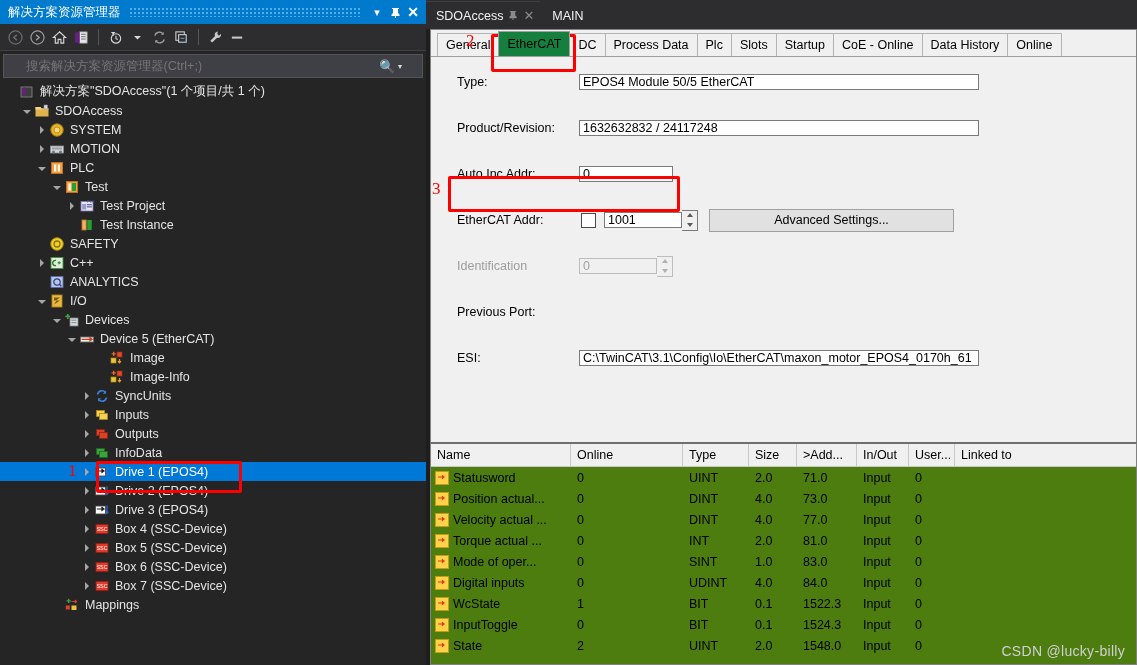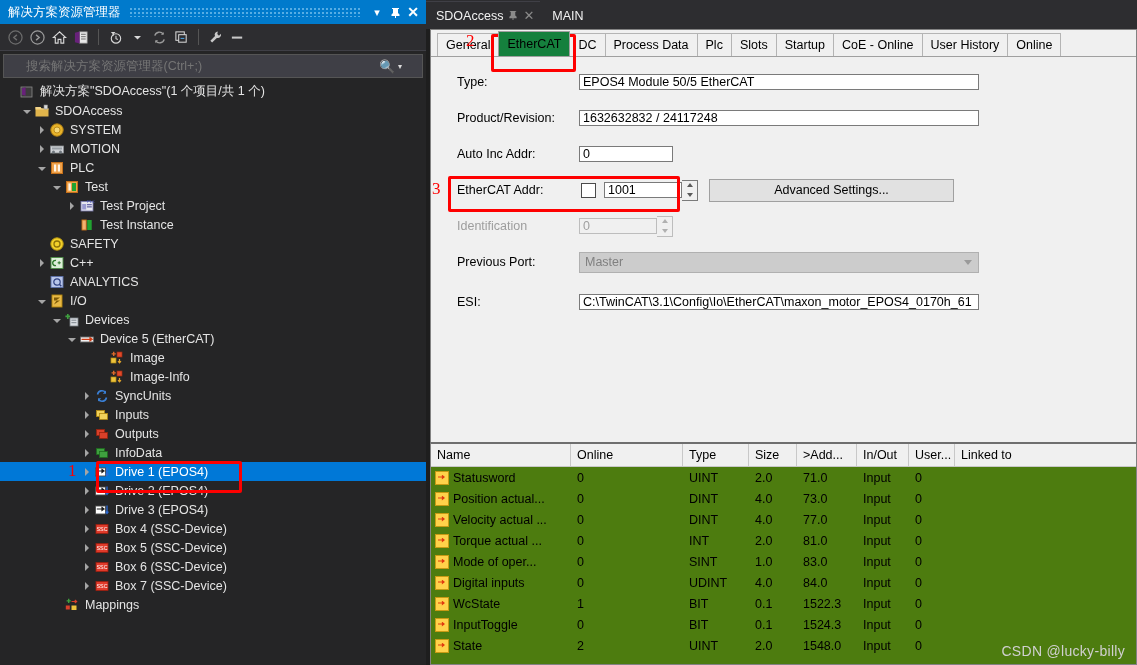--- a/index.html
+++ b/index.html
@@ -76,21 +76,21 @@
     flex:none;height:412px;position:relative;display:flex;flex-direction:column;
   }
   .tabstrip{height:26px;background:#f0f0f0;display:flex;align-items:flex-end;
     padding-left:6px;border-bottom:1px solid #a0a0a0;flex:none;}
   .ptab{height:22px;padding:0 8px;display:flex;align-items:center;
     font-size:12.5px;color:#000;background:#f0f0f0;border:1px solid #b4b4b4;border-bottom:none;
     margin-right:-1px;}
   .ptab.active{background:#15803d;height:24px;border-color:#a0a0a0;position:relative;z-index:2;}
 
   .form{flex:1;background:#f0f0f0;padding:14px 0 0 0;position:relative;}
-  .frow{display:flex;align-items:center;height:22px;margin-bottom:14px;padding-left:26px;}
+  .frow{display:flex;align-items:center;height:22px;margin-bottom:24px;padding-left:26px;}
   .flabel{width:122px;font-size:12.5px;color:#000;flex:none;}
   .flabel.dim{color:#9d9d9d;}
   .fin{
     height:16px;background:#fff;border:1px solid #7a7a7a;
     font-size:12.5px;color:#000;display:flex;align-items:center;padding:0 3px;
     box-sizing:border-box;
   }
   .fin.wide{width:400px;}
   .fin.small{width:78px;}
   .spin{width:16px;height:21px;border:1px solid #7a7a7a;border-left:none;background:#f0f0f0;
@@ -556,21 +556,21 @@
             <div class="ptab">
               <span>Slots</span>
             </div>
             <div class="ptab">
               <span>Startup</span>
             </div>
             <div class="ptab">
               <span>CoE - Online</span>
             </div>
             <div class="ptab">
-              <span>User History</span>
+              <span>Data History</span>
             </div>
             <div class="ptab">
               <span>Online</span>
             </div>
           </div>
 
         <div class="form">
 
           <div class="frow">
             <span class="flabel">Type:</span>
@@ -610,24 +610,20 @@
                   <i></i>
                 </div>
               <div class="dn">
                   <i></i>
                 </div>
             </span>
           </div>
 
           <div class="frow">
             <span class="flabel">Previous Port:</span>
-            <span class="combo">
-              <span class="cv">Master</span>
-              <span class="arw"></span>
-            </span>
           </div>
 
           <div class="frow" style="margin-top:18px">
             <span class="flabel">ESI:</span>
             <span class="fin wide">C:\TwinCAT\3.1\Config\Io\EtherCAT\maxon_motor_EPOS4_0170h_61</span>
           </div>
 
         </div>
       </div>
 

